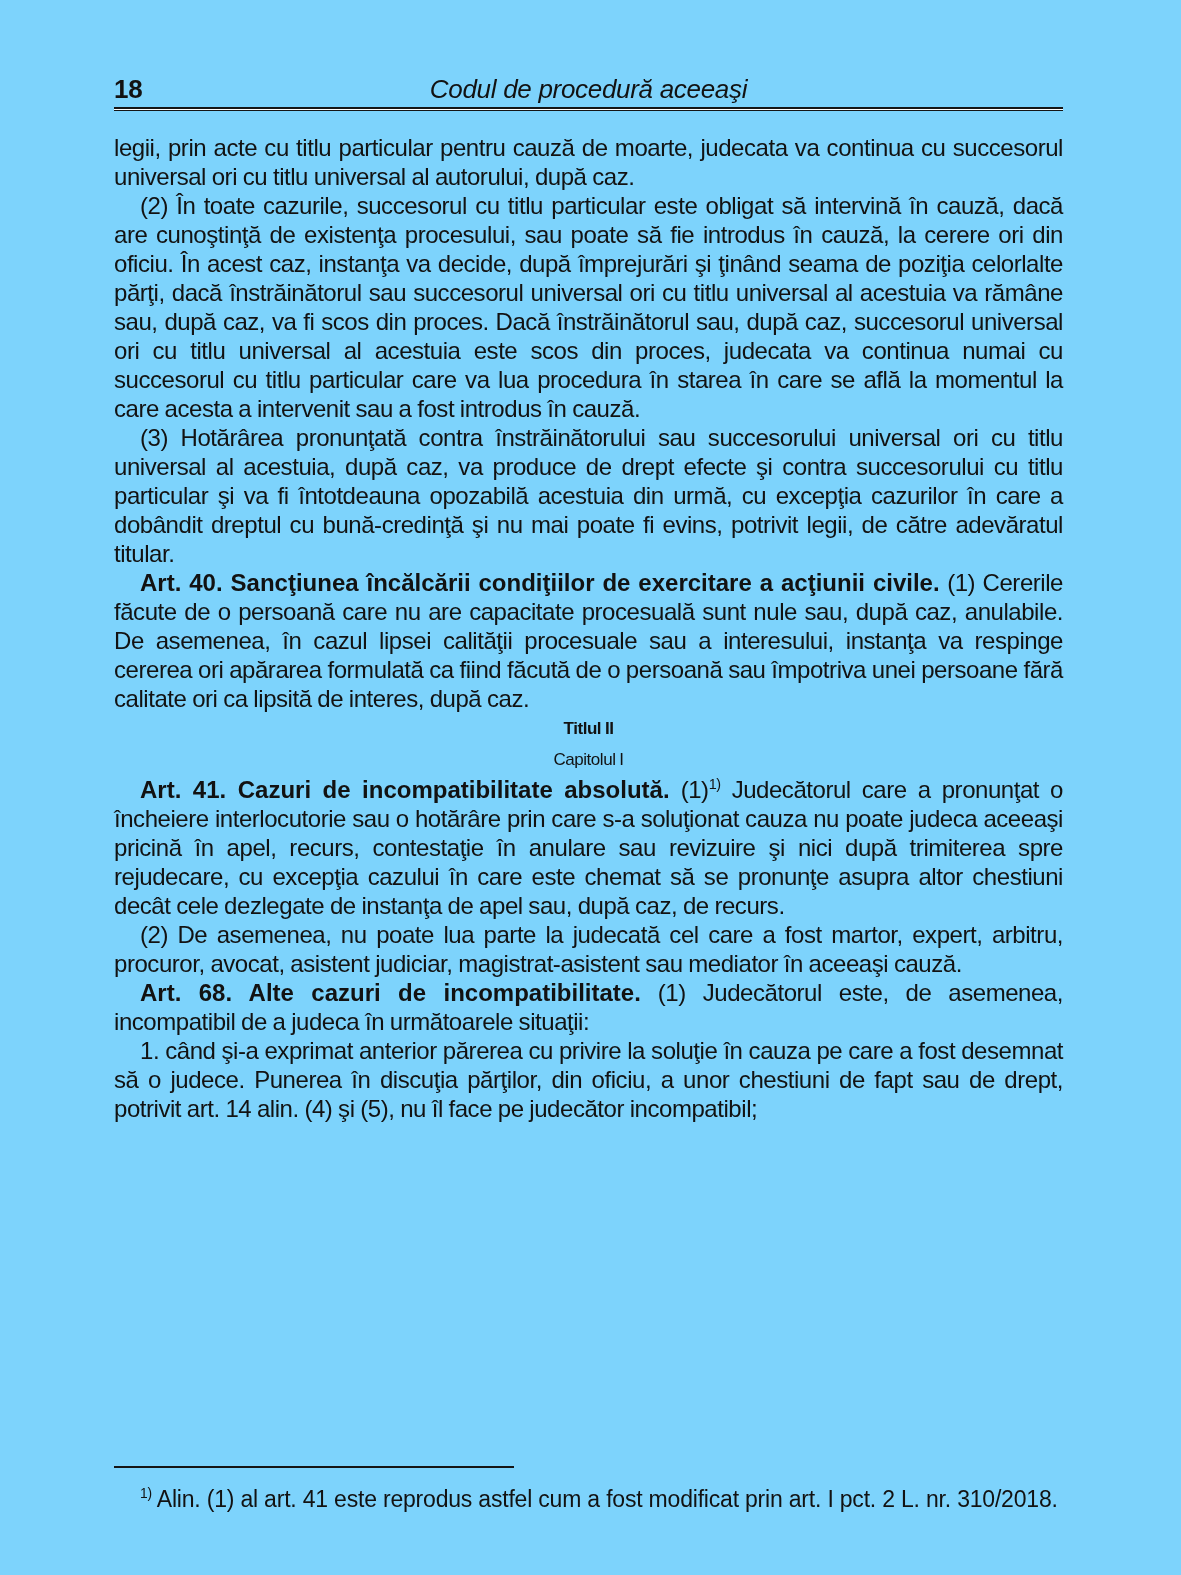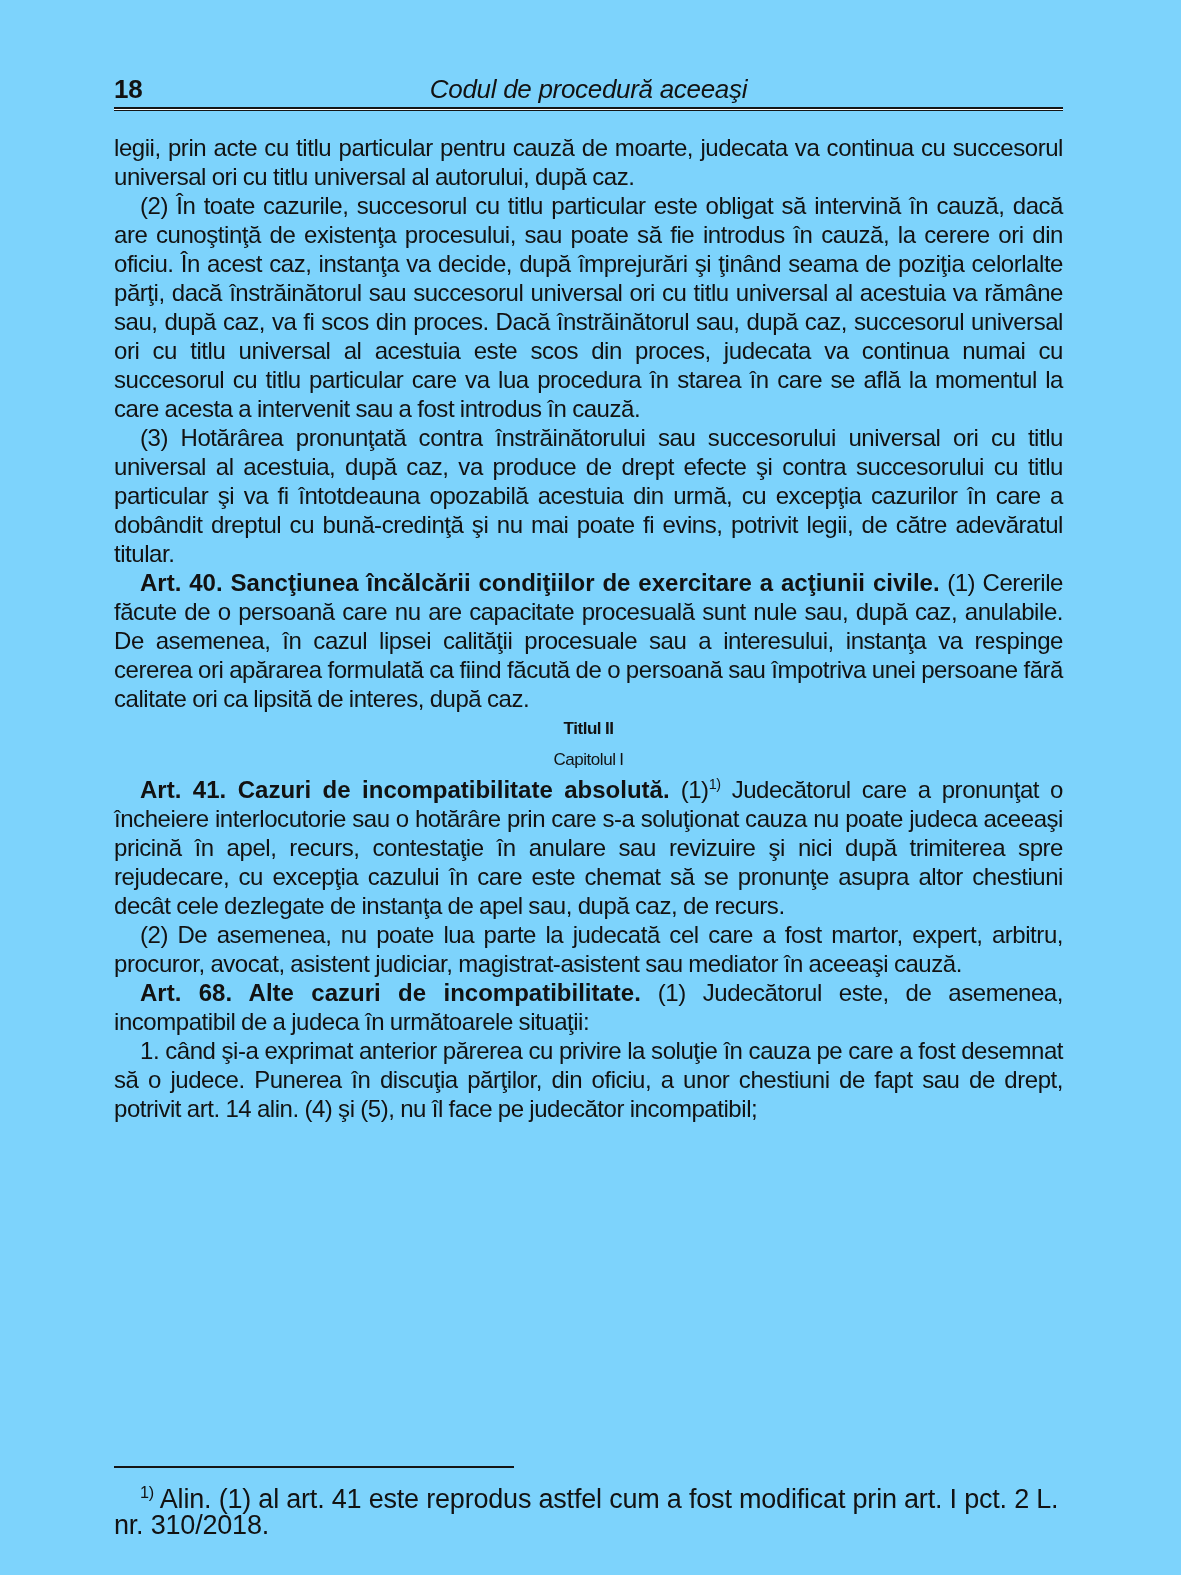--- a/index.html
+++ b/index.html
@@ -98,21 +98,21 @@
     right: 118px;
     top: 1466px;
   }
   .footnote-rule {
     width: 400px;
     height: 0;
     border-top: 2px solid #151515;
   }
   .footnote-text {
     margin: 18px 0 0 0;
-    font-size: 27px;
+    font-size: 23px;
     line-height: 26px;
     text-indent: 26px;
     letter-spacing: -0.2px;
     text-align: left;
   }
 </style>
 </head>
 <body>
 
 <div class="page">

